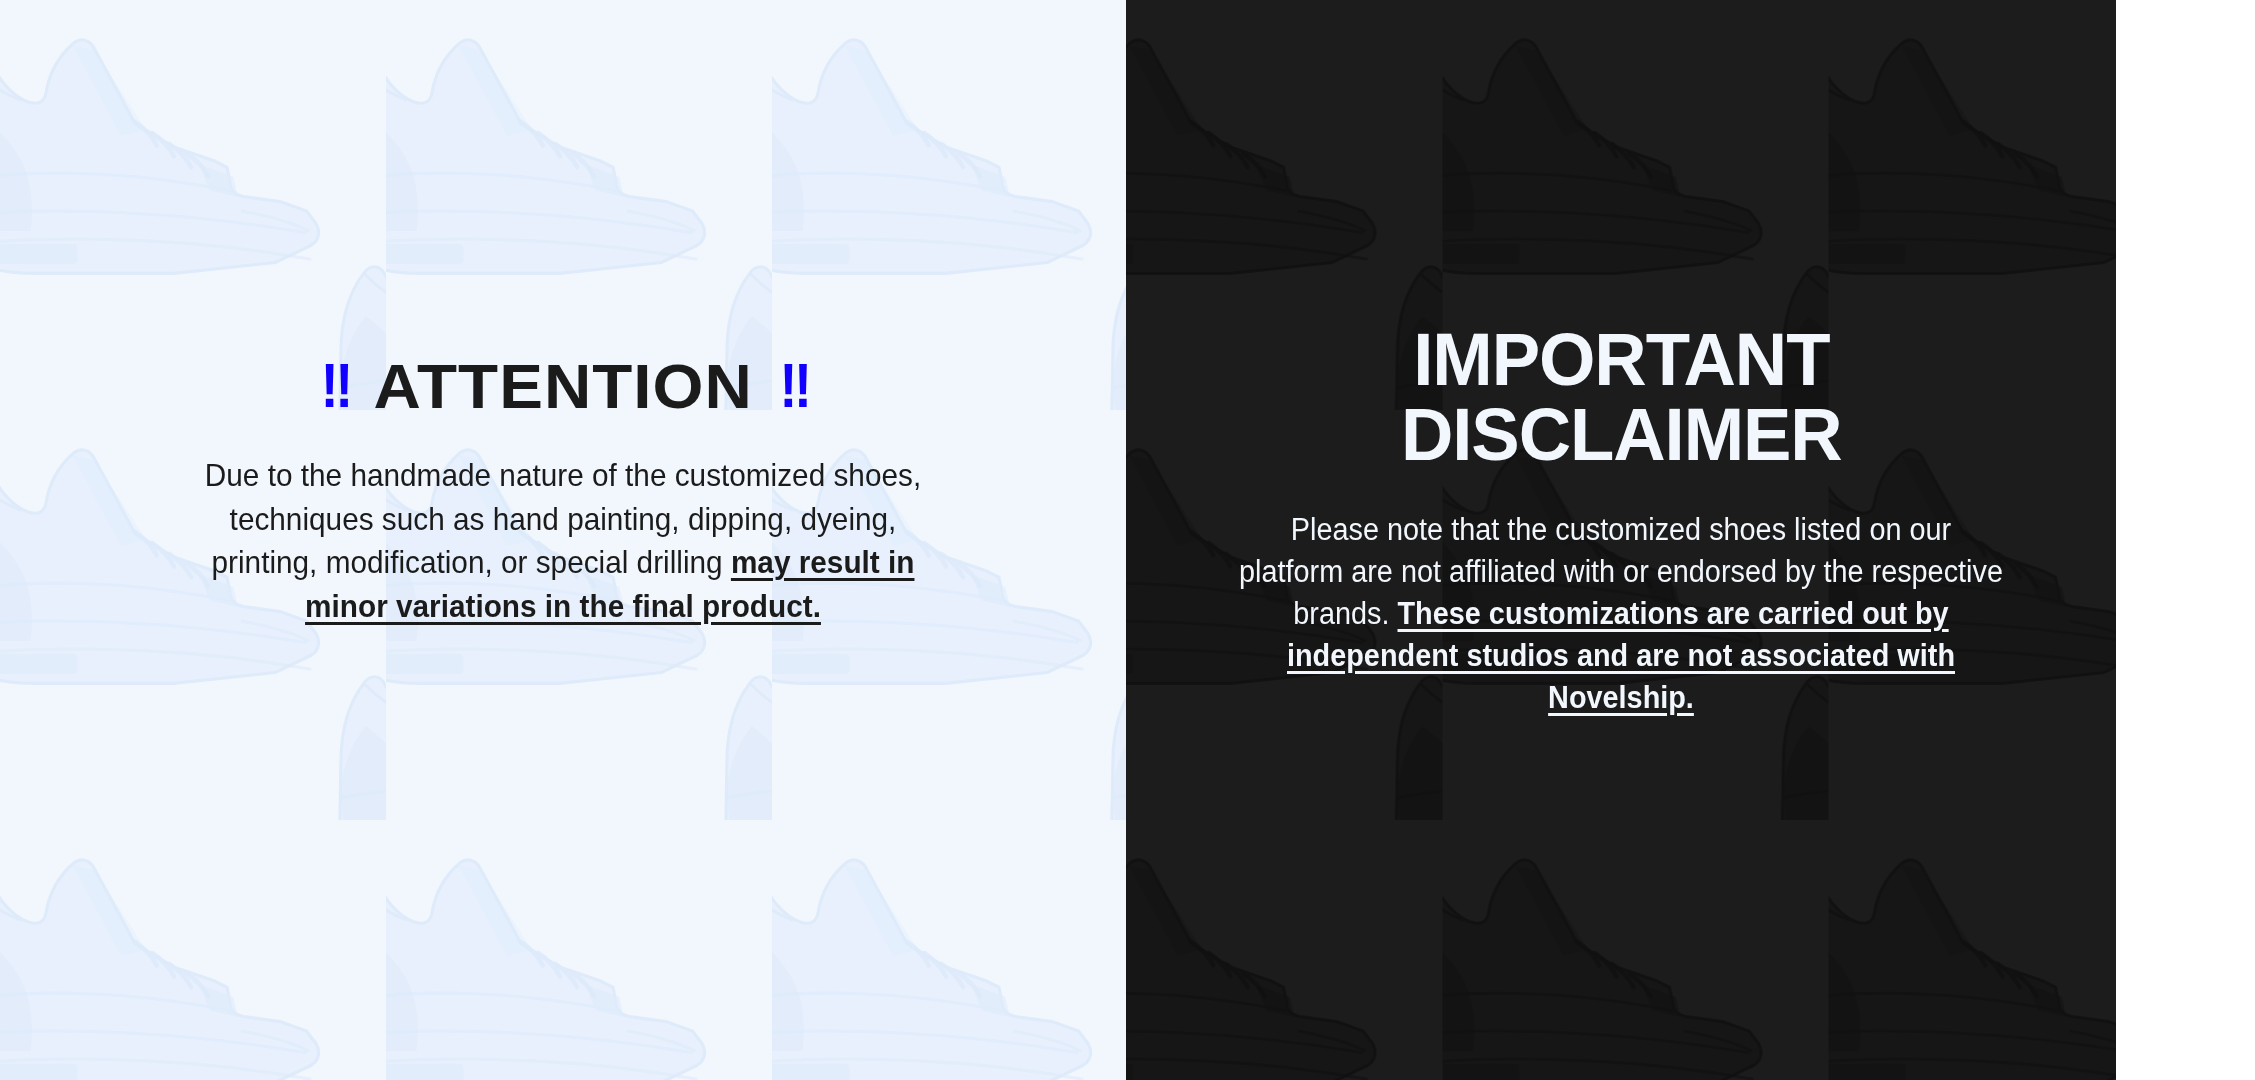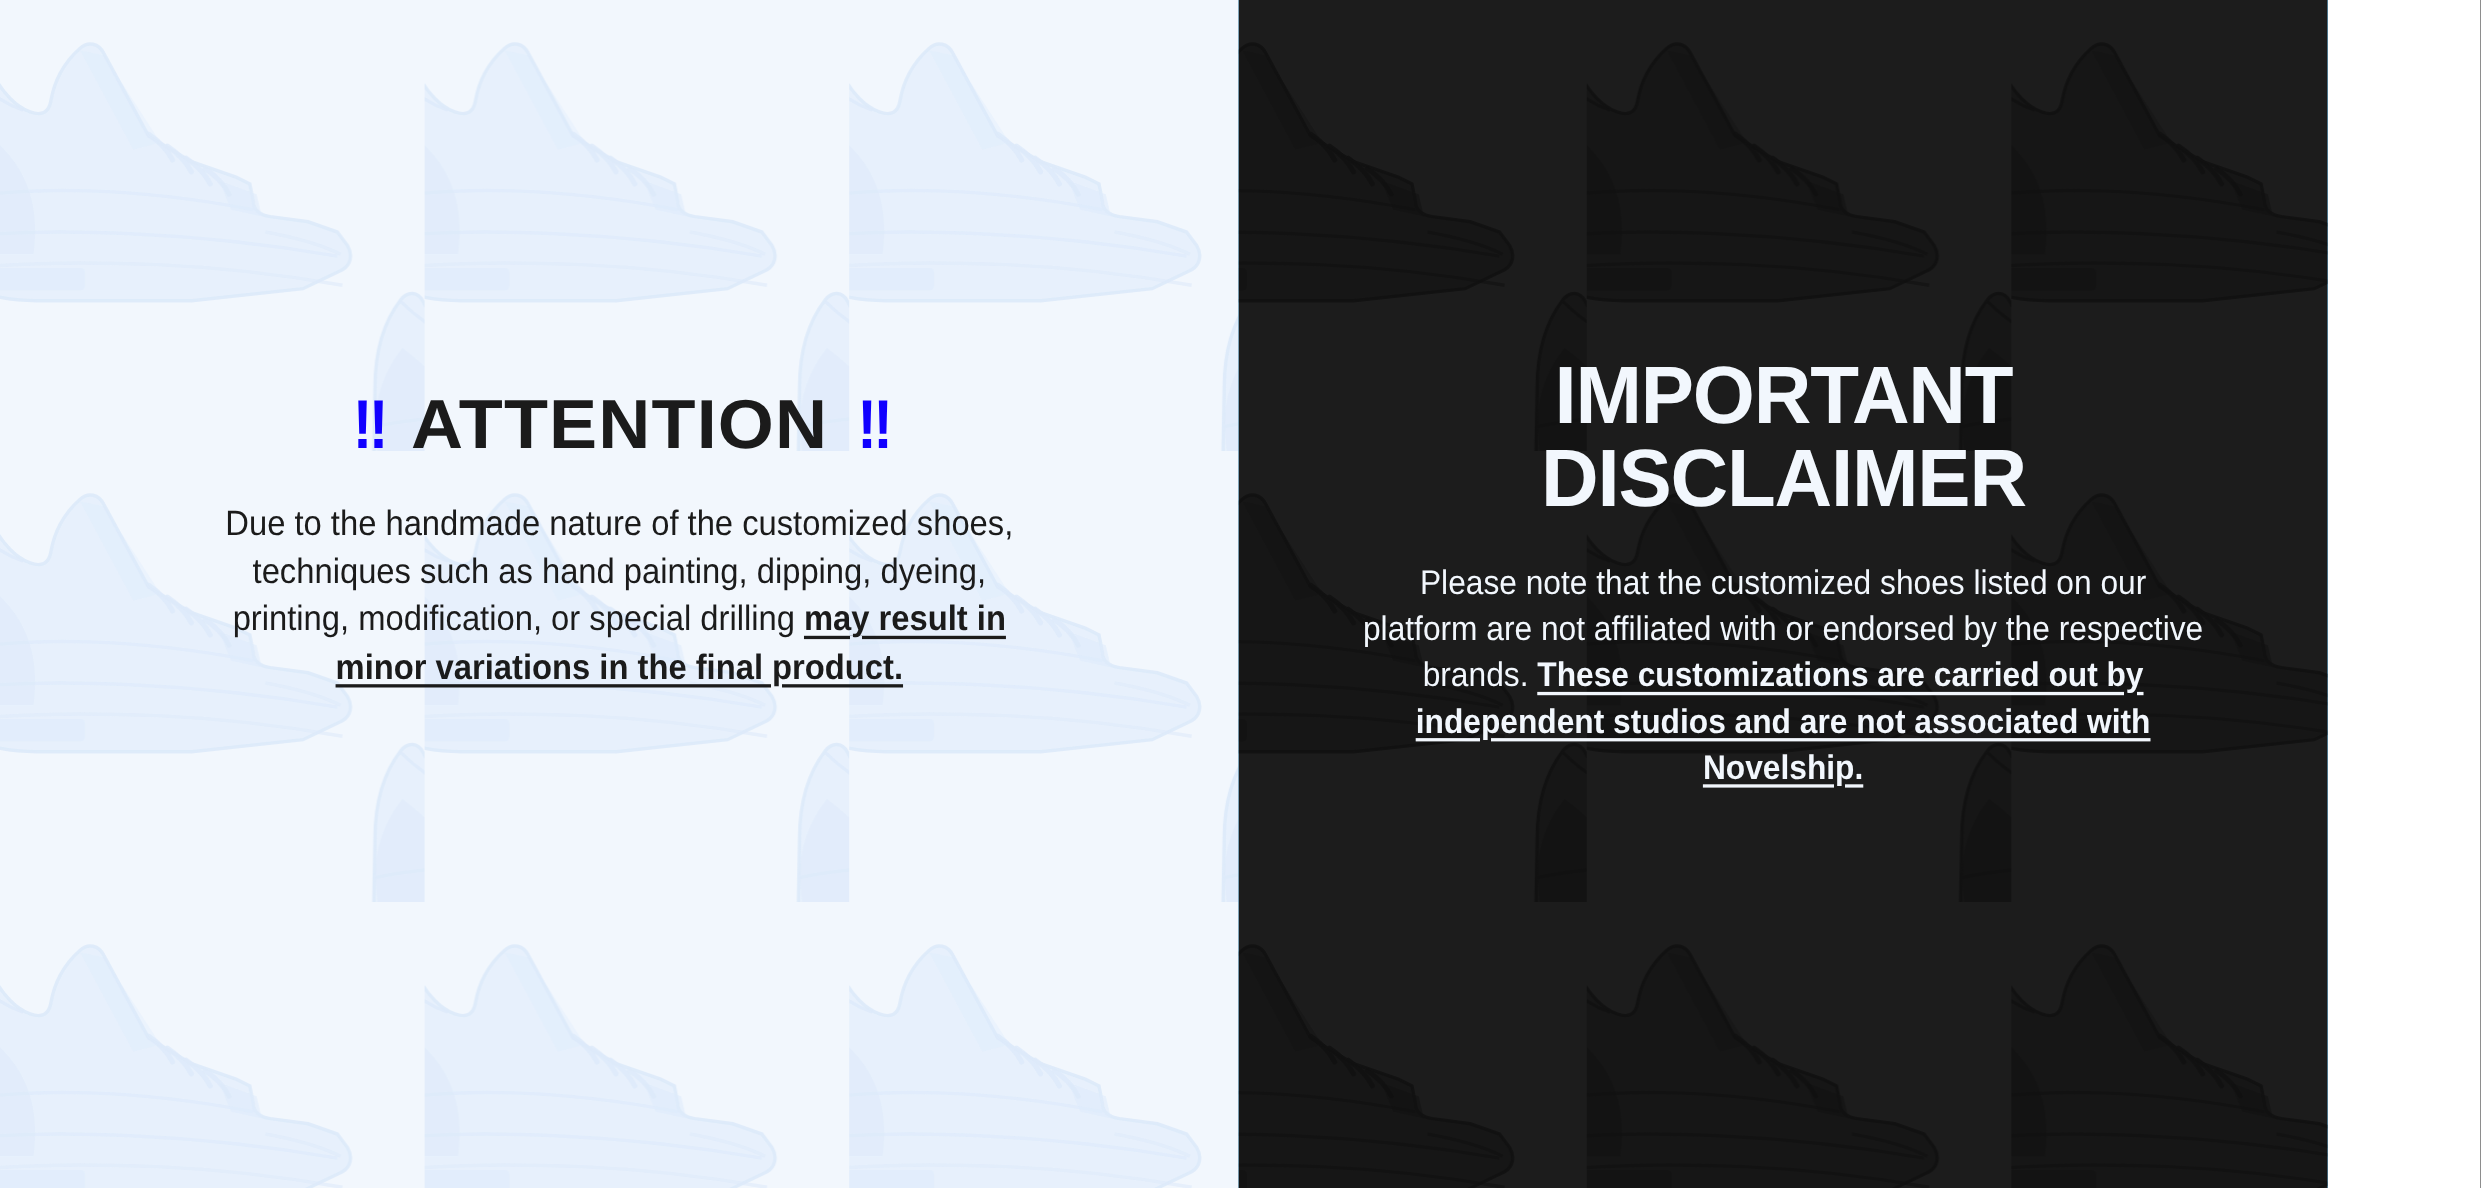--- a/index.html
+++ b/index.html
@@ -23,21 +23,21 @@
   .panel {
     position:relative;
     height:100%;
     overflow:hidden;
     display:flex;
     flex-direction:column;
     align-items:center;
     justify-content:flex-start;
   }
   .panel-left  { width:1126px; background:#f2f7fd; }
-  .panel-right { width:990px; background:#0369a1; }
+  .panel-right { width:990px; background:#3b82f6; }
 
   
   .pattern {
     position:absolute;
     inset:0;
     pointer-events:none;
     z-index:0;
   }
   .pattern svg { display:block; width:100%; height:100%; }
 

